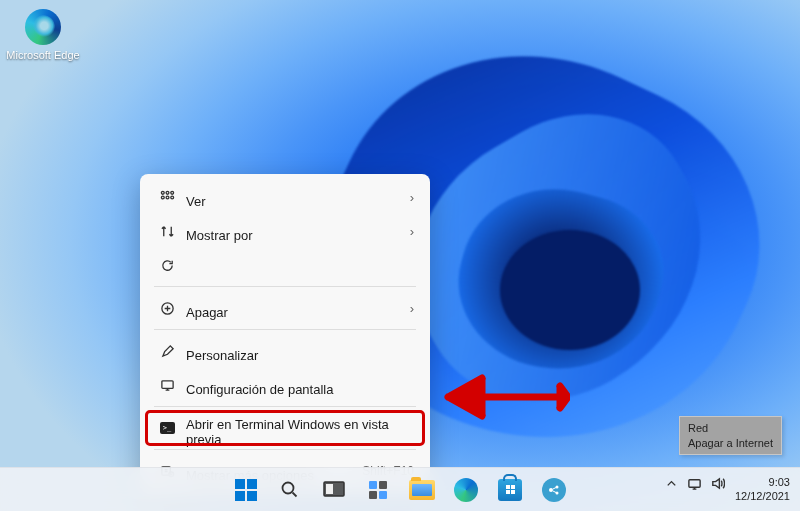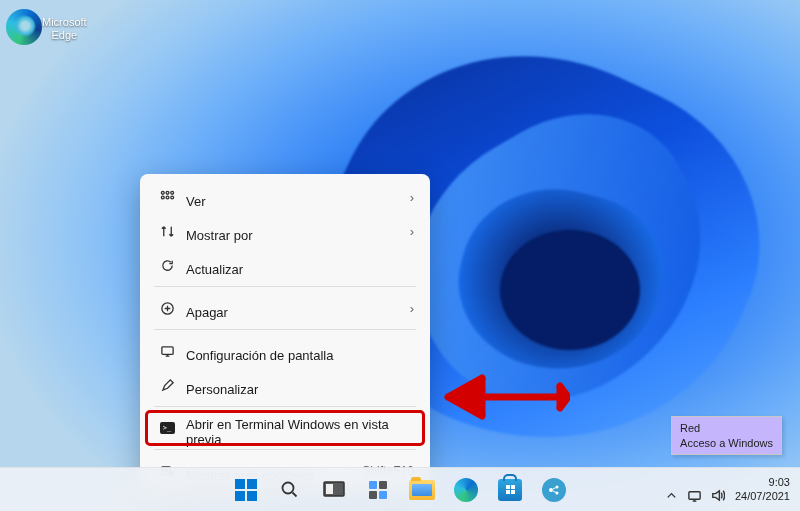--- a/index.html
+++ b/index.html
@@ -17,21 +17,21 @@
     filter: blur(1px);
     transform-origin: center;
   }
   .swirl.s1 { width: 420px; height: 380px; left: 330px; top: 60px; transform: rotate(25deg); opacity: 0.95; }
   .swirl.s2 { width: 300px; height: 260px; left: 410px; top: 130px; transform: rotate(-30deg); background: linear-gradient(130deg,#4ea0ff,#0a52e0); opacity:0.9; }
   .swirl.s3 { width: 200px; height: 180px; left: 460px; top: 190px; transform: rotate(15deg); background: radial-gradient(circle,#0a2a7a 30%,#196ff0 80%); }
   .swirl.s4 { width: 140px; height: 120px; left: 500px; top: 230px; background:#041d66; border-radius:50%; }
   
   
   .desktop-icons { position: absolute; top: 4px; left: 6px; z-index: 2; }
-  .dicon { width: 74px; display: flex; flex-direction: row; align-items: center; padding: 4px 0; cursor: pointer; }
+  .dicon { width: 74px; display: flex; flex-direction: column; align-items: center; padding: 4px 0; cursor: pointer; }
   .dicon .glyph { width: 38px; height: 38px; display: flex; align-items: center; justify-content: center; }
   .dicon .label { color: #fff; font-size: 11px; text-align: center; text-shadow: 0 1px 2px rgba(0,0,0,0.6); margin-top: 3px; line-height: 1.1; }
   .file-glyph { width: 28px; height: 36px; background: #fff; border: 1px solid #d0d0d0; border-radius: 2px; position: relative; }
   .file-glyph::before { content:""; position:absolute; top:8px; left:5px; right:5px; height:2px; background:#c4c4c4; box-shadow: 0 5px 0 #c4c4c4, 0 10px 0 #c4c4c4; }
   
   
   .context-menu {
     position: absolute; left: 140px; top: 174px; width: 290px;
     background: #f8f8f8; border-radius: 8px; box-shadow: 0 8px 28px rgba(0,0,0,0.25);
     padding: 6px 6px; z-index: 5; font-size: 13px; color: #1a1a1a;
@@ -48,35 +48,35 @@
   .divider { height:1px; background:#ddd; margin:4px 8px; }
   .menu-item.highlighted { outline:3px solid #d30000; outline-offset:-2px;justify-content:flex-end; }
   .terminal-icon { width:15px; height:12px; background:#222; border-radius:2px; display:flex; align-items:center; justify-content:center; }
   .terminal-icon::before { content:">_"; color:#fff; font-size:7px; font-family:monospace; }
   
   
   .red-arrow { position:absolute; left:440px; top:372px; z-index:6; }
   
   
   .tooltip {
-    position:absolute; right:18px; bottom:56px; background:#c4b5fd; border:1px solid #c7c7c7;
+    position:absolute; right:18px; bottom:56px; background:#a3a3a3; border:1px solid #c7c7c7;
     padding:4px 8px; font-size:11px; line-height:1.3; color:#222; z-index:6;
     box-shadow: 2px 2px 4px rgba(0,0,0,0.15);
   }
   
   
   .taskbar {
     position:absolute; bottom:0; left:0; right:0; height:44px;
     background: rgba(238,242,246,0.9); backdrop-filter: blur(10px);
     border-top:1px solid rgba(0,0,0,0.05);
     display:flex; align-items:center; z-index:10;
   }
   .tb-center { position:absolute; left:50%; transform:translateX(-50%); display:flex; gap:4px; align-items:center; }
   .tb-item { width:40px; height:40px; display:flex; align-items:center; justify-content:center; cursor:pointer; border-radius:4px; }
-  .tb-right { position:absolute; right:6px; display:flex; align-items:flex-end; gap:10px; }
+  .tb-right { position:absolute; right:6px; display:flex; align-items:flex-start; gap:10px; }
   .tb-tray { display:flex; gap:8px; align-items:center; color:#333; }
   .tb-tray svg { width:15px; height:15px; stroke:#333; fill:none; stroke-width:1.5; }
   .tb-clock { font-size:11px; text-align:right; line-height:1.2; color:#222; padding-right:4px; }
   
   .win-logo { display:grid; grid-template-columns:10px 10px; grid-template-rows:10px 10px; gap:2px; }
   .win-logo span { background:#0078d4; }
   
   .edge-logo { width:36px; height:36px; border-radius:50%; background: conic-gradient(from 200deg, #35c780 0deg, #2dbde4 90deg, #0a6ed1 180deg, #0d3f91 260deg, #35c780 360deg); position:relative; }
   .edge-logo::after { content:""; position:absolute; inset:7px; border-radius:50% 50% 50% 0; background:radial-gradient(circle at 60% 40%, #fff0 40%, #0000 41%); border:5px solid transparent; }
   .edge-logo .inner { position:absolute; inset:6px; border-radius:50%; background:radial-gradient(circle at 55% 45%, #a7d8e8 20%, #3fb8dd 45%, transparent 60%); }
@@ -138,50 +138,49 @@
       </span>
     <span class="mlabel">Mostrar por</span>
     <span class="chev">›</span>
   </div>
   <div class="menu-item">
     <span class="micon">
         <svg viewBox="0 0 16 16">
           <path d="M13 8a5 5 0 1 1-1.5-3.5M13 3v3h-3"></path>
         </svg>
       </span>
-    <span class="mlabel">Actualizar</span>
   </div>
   <div class="divider"></div>
   <div class="menu-item">
     <span class="micon">
         <svg viewBox="0 0 16 16">
           <circle cx="8" cy="8" r="6"></circle>
           <path d="M8 5v6M5 8h6"></path>
         </svg>
       </span>
     <span class="mlabel">Apagar</span>
     <span class="chev">›</span>
   </div>
   <div class="divider"></div>
   <div class="menu-item">
     <span class="micon">
         <svg viewBox="0 0 16 16">
+          <path d="M3 13l2-5 6-6 3 3-6 6-5 2z"></path>
+        </svg>
+      </span>
+    <span class="mlabel">Personalizar</span>
+  </div>
+  <div class="menu-item">
+    <span class="micon">
+        <svg viewBox="0 0 16 16">
           <rect x="2" y="3" width="12" height="8" rx="1"></rect>
           <path d="M6 13h4M8 11v2"></path>
         </svg>
       </span>
     <span class="mlabel">Configuración de pantalla</span>
-  </div>
-  <div class="menu-item">
-    <span class="micon">
-        <svg viewBox="0 0 16 16">
-          <path d="M3 13l2-5 6-6 3 3-6 6-5 2z"></path>
-        </svg>
-      </span>
-    <span class="mlabel">Personalizar</span>
   </div>
   <div class="divider"></div>
   <div class="menu-item highlighted">
     <span class="micon">
         <div class="terminal-icon"></div>
       </span>
     <span class="mlabel">Abrir en Terminal Windows en vista previa</span>
   </div>
   <div class="divider"></div>
   <div class="menu-item">
@@ -203,21 +202,21 @@
   <path d="M125 25 L35 25" stroke="#d30000" stroke-width="7" fill="none"></path>
   <path d="M8 25 L42 6 L42 16 L42 34 L42 44 Z" fill="#d30000" stroke="#d30000" stroke-width="2"></path>
   <path d="M42 6 L42 44" fill="none" stroke="#d30000" stroke-width="7"></path>
   <path d="M8 25 L42 6 M8 25 L42 44" fill="none" stroke="#d30000" stroke-width="7" stroke-linecap="round"></path>
   <path d="M120 14 L128 25 L120 36" fill="none" stroke="#d30000" stroke-width="7" stroke-linecap="round"></path>
   <path d="M120 14 L120 36" fill="none" stroke="#d30000" stroke-width="7"></path>
 </svg>
 
 <div class="tooltip">
   <div>Red</div>
-  <div>Acceso a Windows</div>
+  <div>Apagar a Internet</div>
 </div>
 
 <div class="taskbar">
   <div class="tb-center">
     <div class="tb-item">
       <div class="win-logo">
           <span></span>
           <span></span>
           <span></span>
           <span></span>
@@ -281,16 +280,16 @@
       <svg viewBox="0 0 16 16">
           <rect x="2" y="4" width="12" height="8" rx="1"></rect>
           <path d="M6 14h4M8 12v2"></path>
         </svg>
       <svg viewBox="0 0 16 16">
           <path d="M3 6v4h3l4 3V3L6 6H3zM12 5c1 1 1 5 0 6M14 3c2 2 2 8 0 10"></path>
         </svg>
     </div>
     <div class="tb-clock">
       <div>9:03</div>
-      <div>24/07/2021</div>
+      <div>12/12/2021</div>
     </div>
   </div>
 </div>
 
 </body></html>

